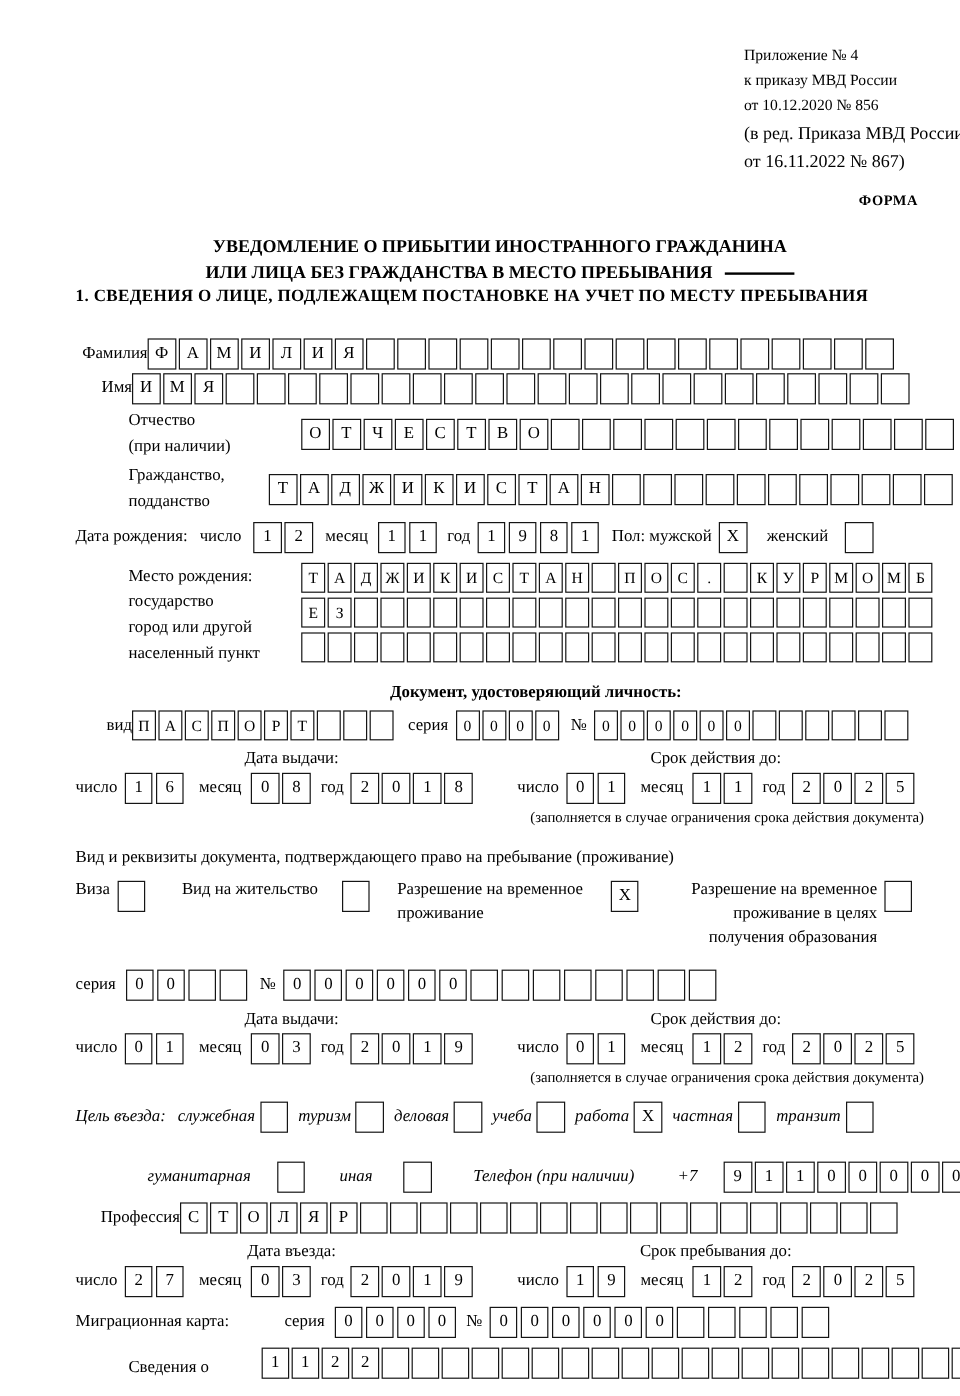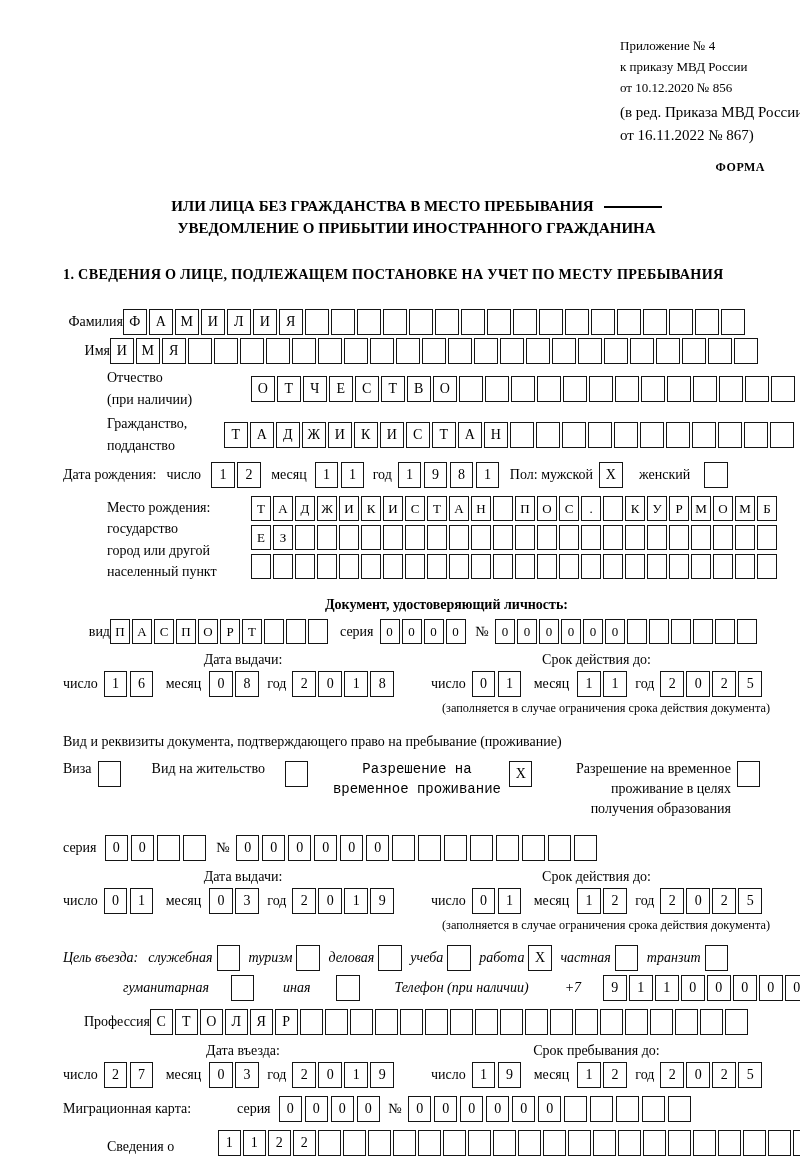--- a/index.html
+++ b/index.html
@@ -10,21 +10,21 @@
     -webkit-font-smoothing:antialiased;
   }
   .page{box-sizing:border-box;width:800px;min-height:1163px;padding:36px 30px 30px 63px;}
   
   .hdr{margin-left:557px;font-size:13px;line-height:1.6;white-space:nowrap;}
   .hdr .amend{font-size:15px;margin-top:3px;line-height:1.5;}
   .forma{text-align:right;font-weight:bold;font-size:12px;letter-spacing:.5px;margin-top:14px;padding-right:5px;}
   
   .title{margin-top:20px;text-align:center;font-weight:bold;font-size:15px;line-height:22px;}
   .uline{display:inline-block;width:58px;border-bottom:2px solid #000;margin-left:10px;height:1px;transform:translateY(-3px);}
-  .sect{margin-top:27px;font-weight:bold;font-size:14.2px;letter-spacing:.3px;white-space:nowrap;}
+  .sect{font-weight:bold;font-size:14.2px;letter-spacing:.3px;white-space:nowrap;}
   
   .form{margin-top:26px;}
   .row{display:flex;align-items:center;margin-bottom:3px;flex-wrap:nowrap;}
   .row.top{align-items:center;margin-left:44px;}
   .lbl{font-size:14px;flex:none;text-align:right;}
   .lblcol{display:flex;flex-direction:column;font-size:14px;line-height:21.5px;flex:none;}
   .w60{width:60px;} .w47{width:47px;} .w117{width:117px;}
   .w144{width:144px;} .w87{width:87px;} .w111{width:111px;}
   
   .cells{display:inline-flex;flex:none;}
@@ -48,21 +48,21 @@
   .dateheads .dh-l{width:360px;text-align:center;}
   .dateheads .dh-r{flex:1;text-align:center;}
   .daterow{display:flex;align-items:center;margin-top:3px;}
   .dgroup{display:flex;align-items:center;flex:none;}
   .dgroup.left{width:368px;}
   .note-right{text-align:right;font-size:12.3px;margin-top:4px;}
   .intro{font-size:14px;line-height:23px;margin-top:14px;}
   
   .optrow{display:flex;align-items:flex-start;margin-top:8px;font-size:14px;}
   .optlabel{flex:none;}
-  .optlabel.c2{width:172px;text-align:center;line-height:20px;margin-top:-2px;font-family:Liberation Mono, monospace;}
+  .optlabel.c2{width:172px;line-height:20px;margin-top:-2px;}
   .optlabel.c3{width:182px;text-align:right;line-height:20px;margin-top:-2px;}
   .cb{margin-top:0;}
   .purp .lbl{margin-right:4px;font-style:italic;}
 </style>
 </head>
 <body>
 
 <div class="page">
 
   <div class="hdr">
@@ -70,22 +70,22 @@
     <div>к приказу МВД России</div>
     <div>от 10.12.2020 № 856</div>
     <div class="amend">
       <div>(в ред. Приказа МВД России</div>
       <div>от 16.11.2022 № 867)</div>
     </div>
   </div>
   <div class="forma">ФОРМА</div>
 
   <div class="title">
+    <div>УВЕДОМЛЕНИЕ О ПРИБЫТИИ ИНОСТРАННОГО ГРАЖДАНИНА</div>
     <div><span>ИЛИ ЛИЦА БЕЗ ГРАЖДАНСТВА В МЕСТО ПРЕБЫВАНИЯ</span><span class="uline"></span></div>
-    <div>УВЕДОМЛЕНИЕ О ПРИБЫТИИ ИНОСТРАННОГО ГРАЖДАНИНА</div>
   </div>
 
   <div class="sect">1. СВЕДЕНИЯ О ЛИЦЕ, ПОДЛЕЖАЩЕМ ПОСТАНОВКЕ НА УЧЕТ ПО МЕСТУ ПРЕБЫВАНИЯ</div>
 
   <div class="form">
 
     <div class="row">
       <span class="lbl w60">Фамилия</span>
       <span class="cells">
           <span class="cell">Ф</span>
@@ -531,21 +531,21 @@
       <span class="lbl gap6">частная</span>
       <span class="cells cb">
           <span class="cell"></span>
         </span>
       <span class="lbl gap6">транзит</span>
       <span class="cells cb">
           <span class="cell"></span>
         </span>
     </div>
 
-    <div class="row purp" style="margin-top:4px;padding-left:60px;gap:12px;">
+    <div class="row purp" style="margin-top:24px;padding-left:60px;gap:12px;">
       <span class="lbl">гуманитарная</span>
       <span class="cells cb gap6">
           <span class="cell"></span>
         </span>
       <span class="lbl gap14">иная</span>
       <span class="cells cb gap10">
           <span class="cell"></span>
         </span>
       <span class="lbl gap20">Телефон (при наличии)</span>
       <span class="lbl gap20">+7</span>

